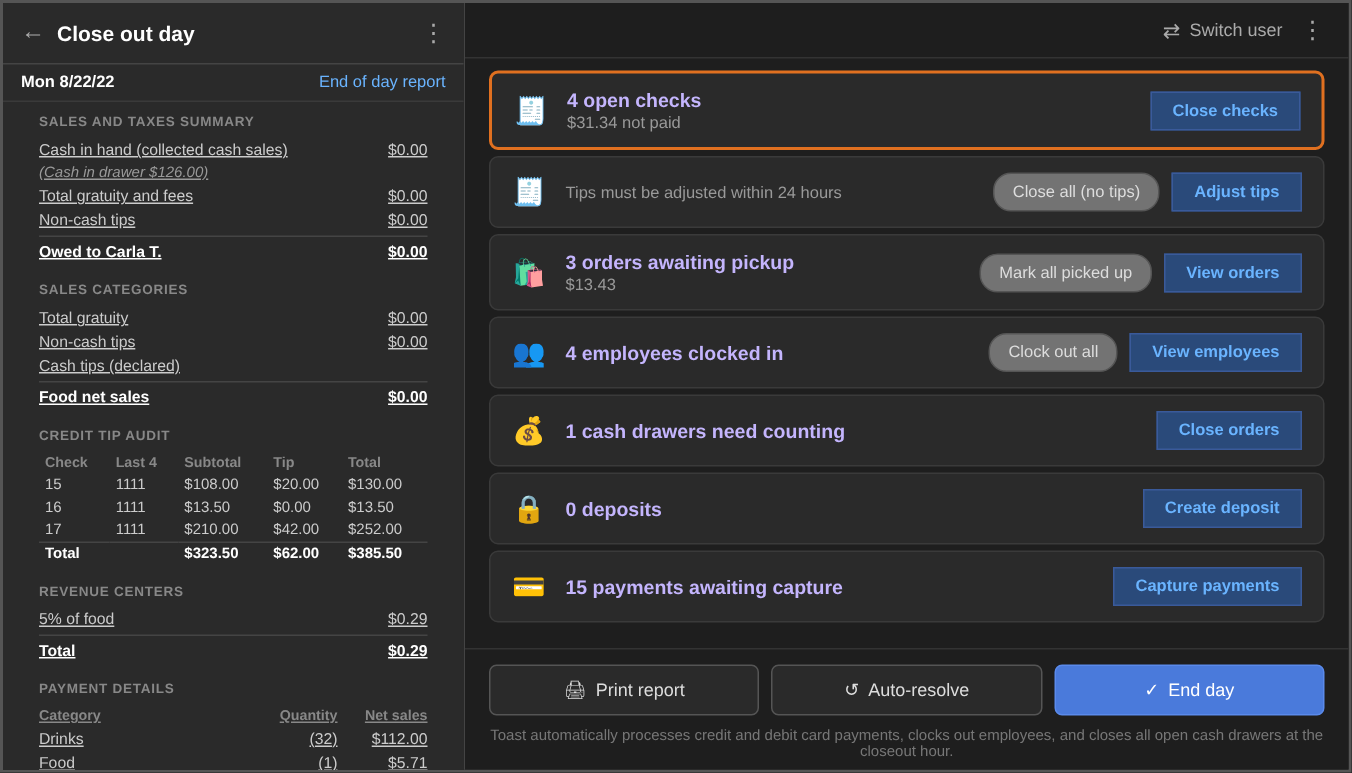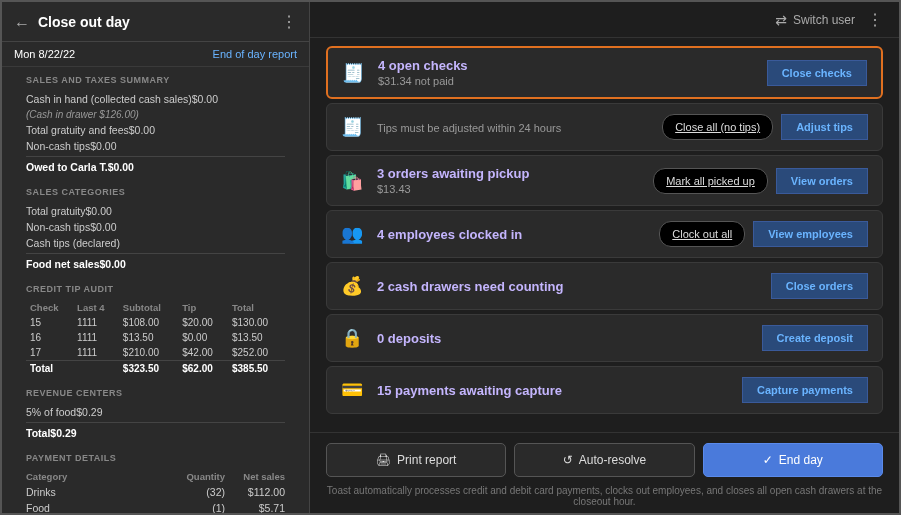--- a/index.html
+++ b/index.html
@@ -55,40 +55,41 @@
 
     .date-row {
       display: flex;
       justify-content: space-between;
       align-items: center;
       padding: 6px 12px;
       font-size: 11px;
       color: #ccc;
       border-bottom: 1px solid #3a3a3a;
     }
-    .date-row .date { font-weight: 400; color: #fff; }
+    .date-row .date { font-weight: 700; color: #fff; }
     .date-row .report-link { color: #6ab4ff; cursor: pointer; }
 
     .section {
       padding: 8px 24px 4px;
     }
     .section-title {
       font-size: 9px;
       font-weight: 700;
       color: #888;
       letter-spacing: 0.5px;
       text-transform: uppercase;
       margin-bottom: 6px;
     }
     .row-item {
       display: flex;
-      justify-content: flex-start;
+      justify-content: space-between;
       padding: 2px 0;
       color: #ccc;
       font-size: 10.5px;
+      text-decoration: underline;
     }
     .row-item.italic { font-style: italic; font-size: 10px; color: #999; }
     .row-item.bold { font-weight: 700; color: #fff; border-top: 1px solid #444; padding-top: 4px; margin-top: 2px; }
 
     .credit-table {
       width: 100%;
       font-size: 10px;
       border-collapse: collapse;
       margin-top: 4px;
     }
@@ -175,29 +176,28 @@
       font-size: 11px;
       color: #999;
       margin-top: 2px;
     }
     .check-actions {
       display: flex;
       gap: 8px;
       align-items: center;
     }
     .btn-secondary {
-      background: #000000;
+      background: #737373;
       color: #ddd;
       border: 1px solid #555;
       border-radius: 12px;
       padding: 6px 12px;
       font-size: 11px;
       cursor: pointer;
       white-space: nowrap;
-      text-decoration: underline;
     }
     .btn-primary {
       background: #2a4a7a;
       color: #6ab4ff;
       border: 1px solid #3a5a9a;
       border-radius: 0;
       padding: 6px 14px;
       font-size: 11px;
       cursor: pointer;
       white-space: nowrap;
@@ -428,21 +428,21 @@
       </div>
       <div class="check-actions">
         <button class="btn-secondary">Clock out all</button>
         <button class="btn-primary">View employees</button>
       </div>
     </div>
 
     <div class="check-row">
       <span class="check-icon">💰</span>
       <div class="check-info">
-        <div class="check-title">2 cash drawers need counting</div>
+        <div class="check-title">1 cash drawers need counting</div>
       </div>
       <div class="check-actions">
         <button class="btn-primary">Close orders</button>
       </div>
     </div>
 
     <div class="check-row">
       <span class="check-icon">🔒</span>
       <div class="check-info">
         <div class="check-title">0 deposits</div>

